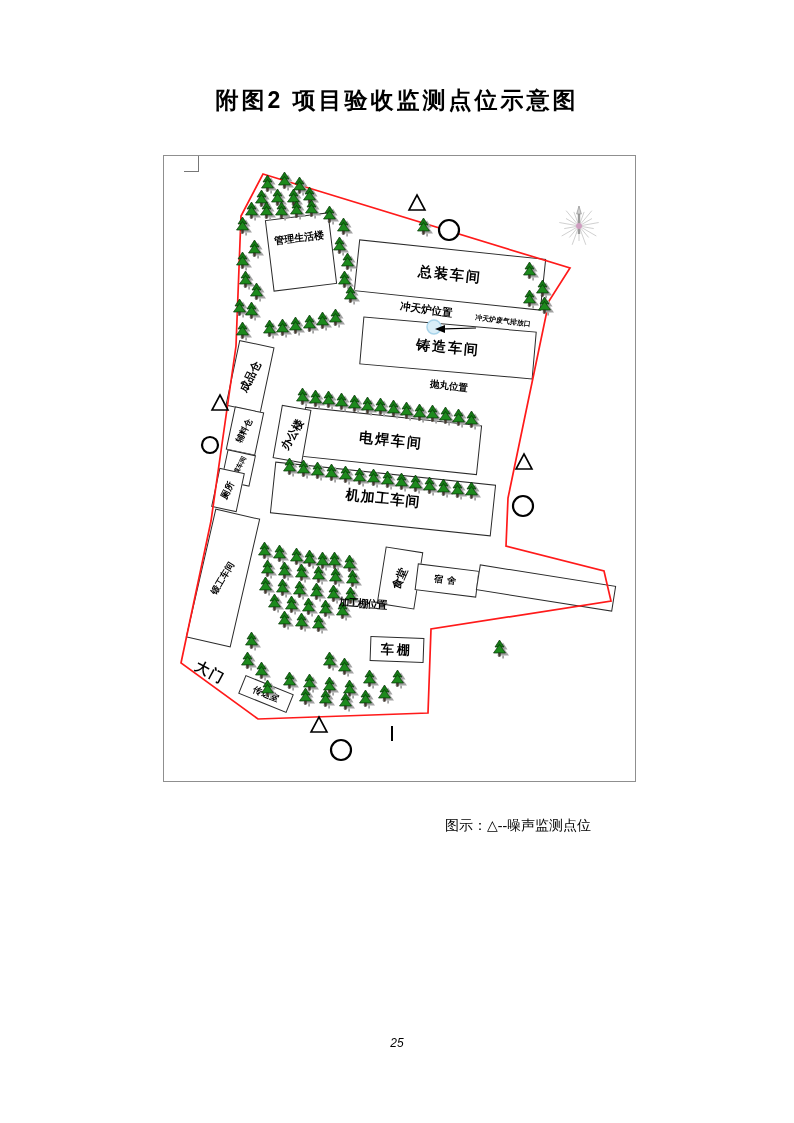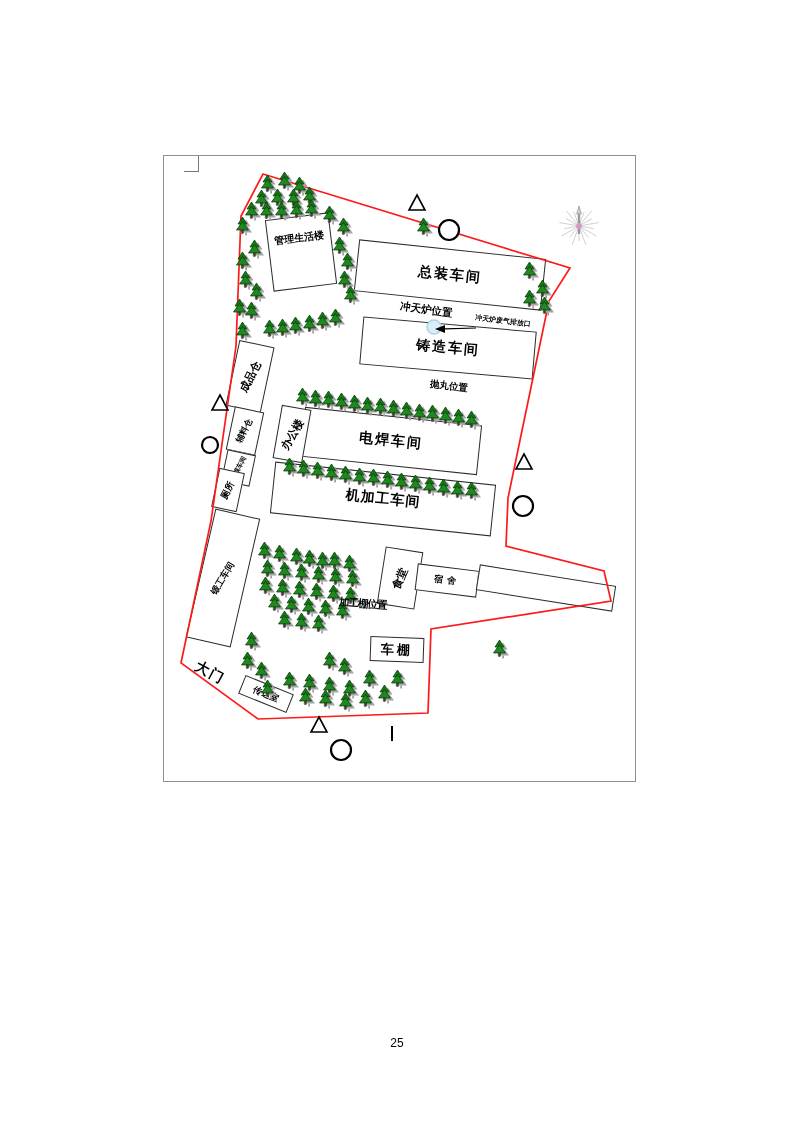--- a/index.html
+++ b/index.html
@@ -59,27 +59,28 @@
   
   #map-svg{position:absolute;left:0;top:0;z-index:5;pointer-events:none;}
   #boundary{fill:none;stroke-width:1.7;}
   .pt-noise{fill:#fff;stroke:#000;stroke-width:1.6;}
   .pt-gas{fill:#fff;stroke:#000;stroke-width:2.2;}
   #compass-rays line{stroke:#c4c4c4;stroke-width:0.8;}
   
   .legend{position:absolute;left:445px;top:812px;font-size:14px;line-height:27px;
           font-family:"Liberation Serif","DejaVu Serif",serif;}
   .legend .row2{margin-left:43px;}
-  .page-num{position:absolute;left:0;top:1036px;width:100%;text-align:center;font-size:12px;}
+  .page-num{position:absolute;left:0;top:1036px;width:100%;text-align:center;font-size:12px;font-style:italic;}
 </style>
 </head>
 <body>
 
 <div class="page">
 
+  <div class="title">附图2 项目验收监测点位示意图</div>
 
   <div class="map">
     <div class="corner-mark"></div>
 
     <div class="bld" id="b-guanli">
         <span class="lab">管理生活楼</span>
       </div>
     <div class="bld" id="b-zongzhuang">
         <span class="lab">总装车间</span>
       </div>
@@ -295,16 +296,17 @@
 
     <div class="ann" id="ann-gate">大门</div>
     <div class="ann" id="ann-cupola-pos">冲天炉位置</div>
     <div class="ann" id="ann-outlet">冲天炉废气排放口</div>
     <div class="ann" id="ann-paowan">抛丸位置</div>
     <div class="ann" id="ann-shed">加工棚位置</div>
     <div class="tick"></div>
   </div>
 
   <div class="legend">
+    <div><span>图示：</span><span>△--噪声监测点位</span></div>
   </div>
 
   <div class="page-num">25</div>
 </div>
 
 </body></html>

